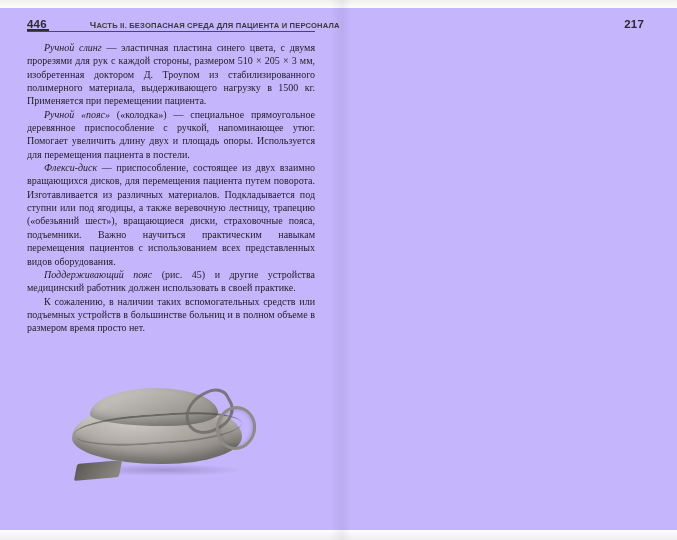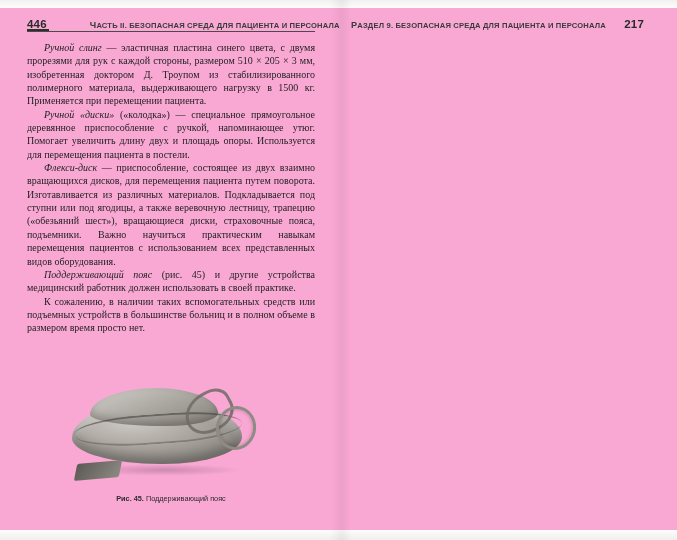--- a/index.html
+++ b/index.html
@@ -11,21 +11,21 @@
     width: 677px;
     height: 540px;
     overflow: hidden;
     font-family: "Liberation Serif", serif;
     color: #1c1c1c;
   }
   .spread {
     position: relative;
     width: 677px;
     height: 540px;
-    background: #f9a8d4;
+    background: #c4b5fd;
   }
   
   .scan-edge-top {
     position: absolute; left: 0; top: 0; width: 677px; height: 8px;
     background: linear-gradient(to bottom, #f1f0ee, #fdfdfc);
   }
   .scan-edge-bottom {
     position: absolute; left: 0; bottom: 0; width: 677px; height: 10px;
     background: linear-gradient(to top, #f0efed, #fdfdfc);
   }
@@ -196,44 +196,42 @@
 
     <div class="runhead runhead-left">
       <span class="folio">446</span>
       <span class="runtitle" style="margin-left:43px;"><span class="cap">Ч</span><span>АСТЬ II. БЕЗОПАСНАЯ СРЕДА ДЛЯ ПАЦИЕНТА И ПЕРСОНАЛА</span></span>
     </div>
     <div class="rule rule-left"></div>
     <div class="folio-underline" style="left:27px; top:29px; width:22px;"></div>
 
     <div class="col col-left">
       <p><span class="it">Ручной слинг</span><span> — эластичная пластина синего цвета, с двумя прорезями для рук с каждой стороны, размером 510 × 205 × 3 мм, изобретенная доктором Д. Троупом из стабилизированного полимерного материала, выдерживающего нагрузку в 1500 кг. Применяется при перемещении пациента.</span></p>
-      <p><span class="it">Ручной «диски»</span><span> («колодка») — специальное прямоугольное деревянное приспособление с ручкой, напоминающее утюг. Помогает увеличить длину двух и площадь опоры. Используется для перемещения пациента в постели.</span></p>
+      <p><span class="it">Ручной «пояс»</span><span> («колодка») — специальное прямоугольное деревянное приспособление с ручкой, напоминающее утюг. Помогает увеличить длину двух и площадь опоры. Используется для перемещения пациента в постели.</span></p>
       <p><span class="it">Флекси-диск</span><span> — приспособление, состоящее из двух взаимно вращающихся дисков, для перемещения пациента путем поворота. Изготавливается из различных материалов. Подкладывается под ступни или под ягодицы, а также веревочную лестницу, трапецию («обезьяний шест»), вращающиеся диски, страховочные пояса, подъемники. Важно научиться практическим навыкам перемещения пациентов с использованием всех представленных видов оборудования.</span></p>
       <p><span class="it">Поддерживающий пояс</span><span> (рис. 45) и другие устройства медицинский работник должен использовать в своей практике.</span></p>
       <p><span>К сожалению, в наличии таких вспомогательных средств или подъемных устройств в большинстве больниц и в полном объеме в размером время просто нет.</span></p>
     </div>
 
     <div class="figure fig45">
       <div class="fig45-art">
         <div class="belt-shadow"></div>
         <div class="belt-body"></div>
         <div class="belt-top-fold"></div>
         <div class="belt-strap"></div>
         <div class="belt-loop"></div>
         <div class="belt-buckle"></div>
         <div class="belt-tab"></div>
       </div>
-      <div class="figcap"><b>Рис. 45.</b><span> Поддерживающий пояс</span></div>
     </div>
   </div>
 
   <div class="gutter"></div>
 
   <div class="page page-right">
 
     <div class="runhead runhead-right">
-      <span class="runtitle"><span class="cap">Р</span><span>АЗДЕЛ 9. БЕЗОПАСНАЯ СРЕДА ДЛЯ ПАЦИЕНТА И ПЕРСОНАЛА</span></span>
       <span class="folio" style="margin-left:auto;">217</span>
     </div>
 
   </div>
 
 </div>
 
 </body></html>

